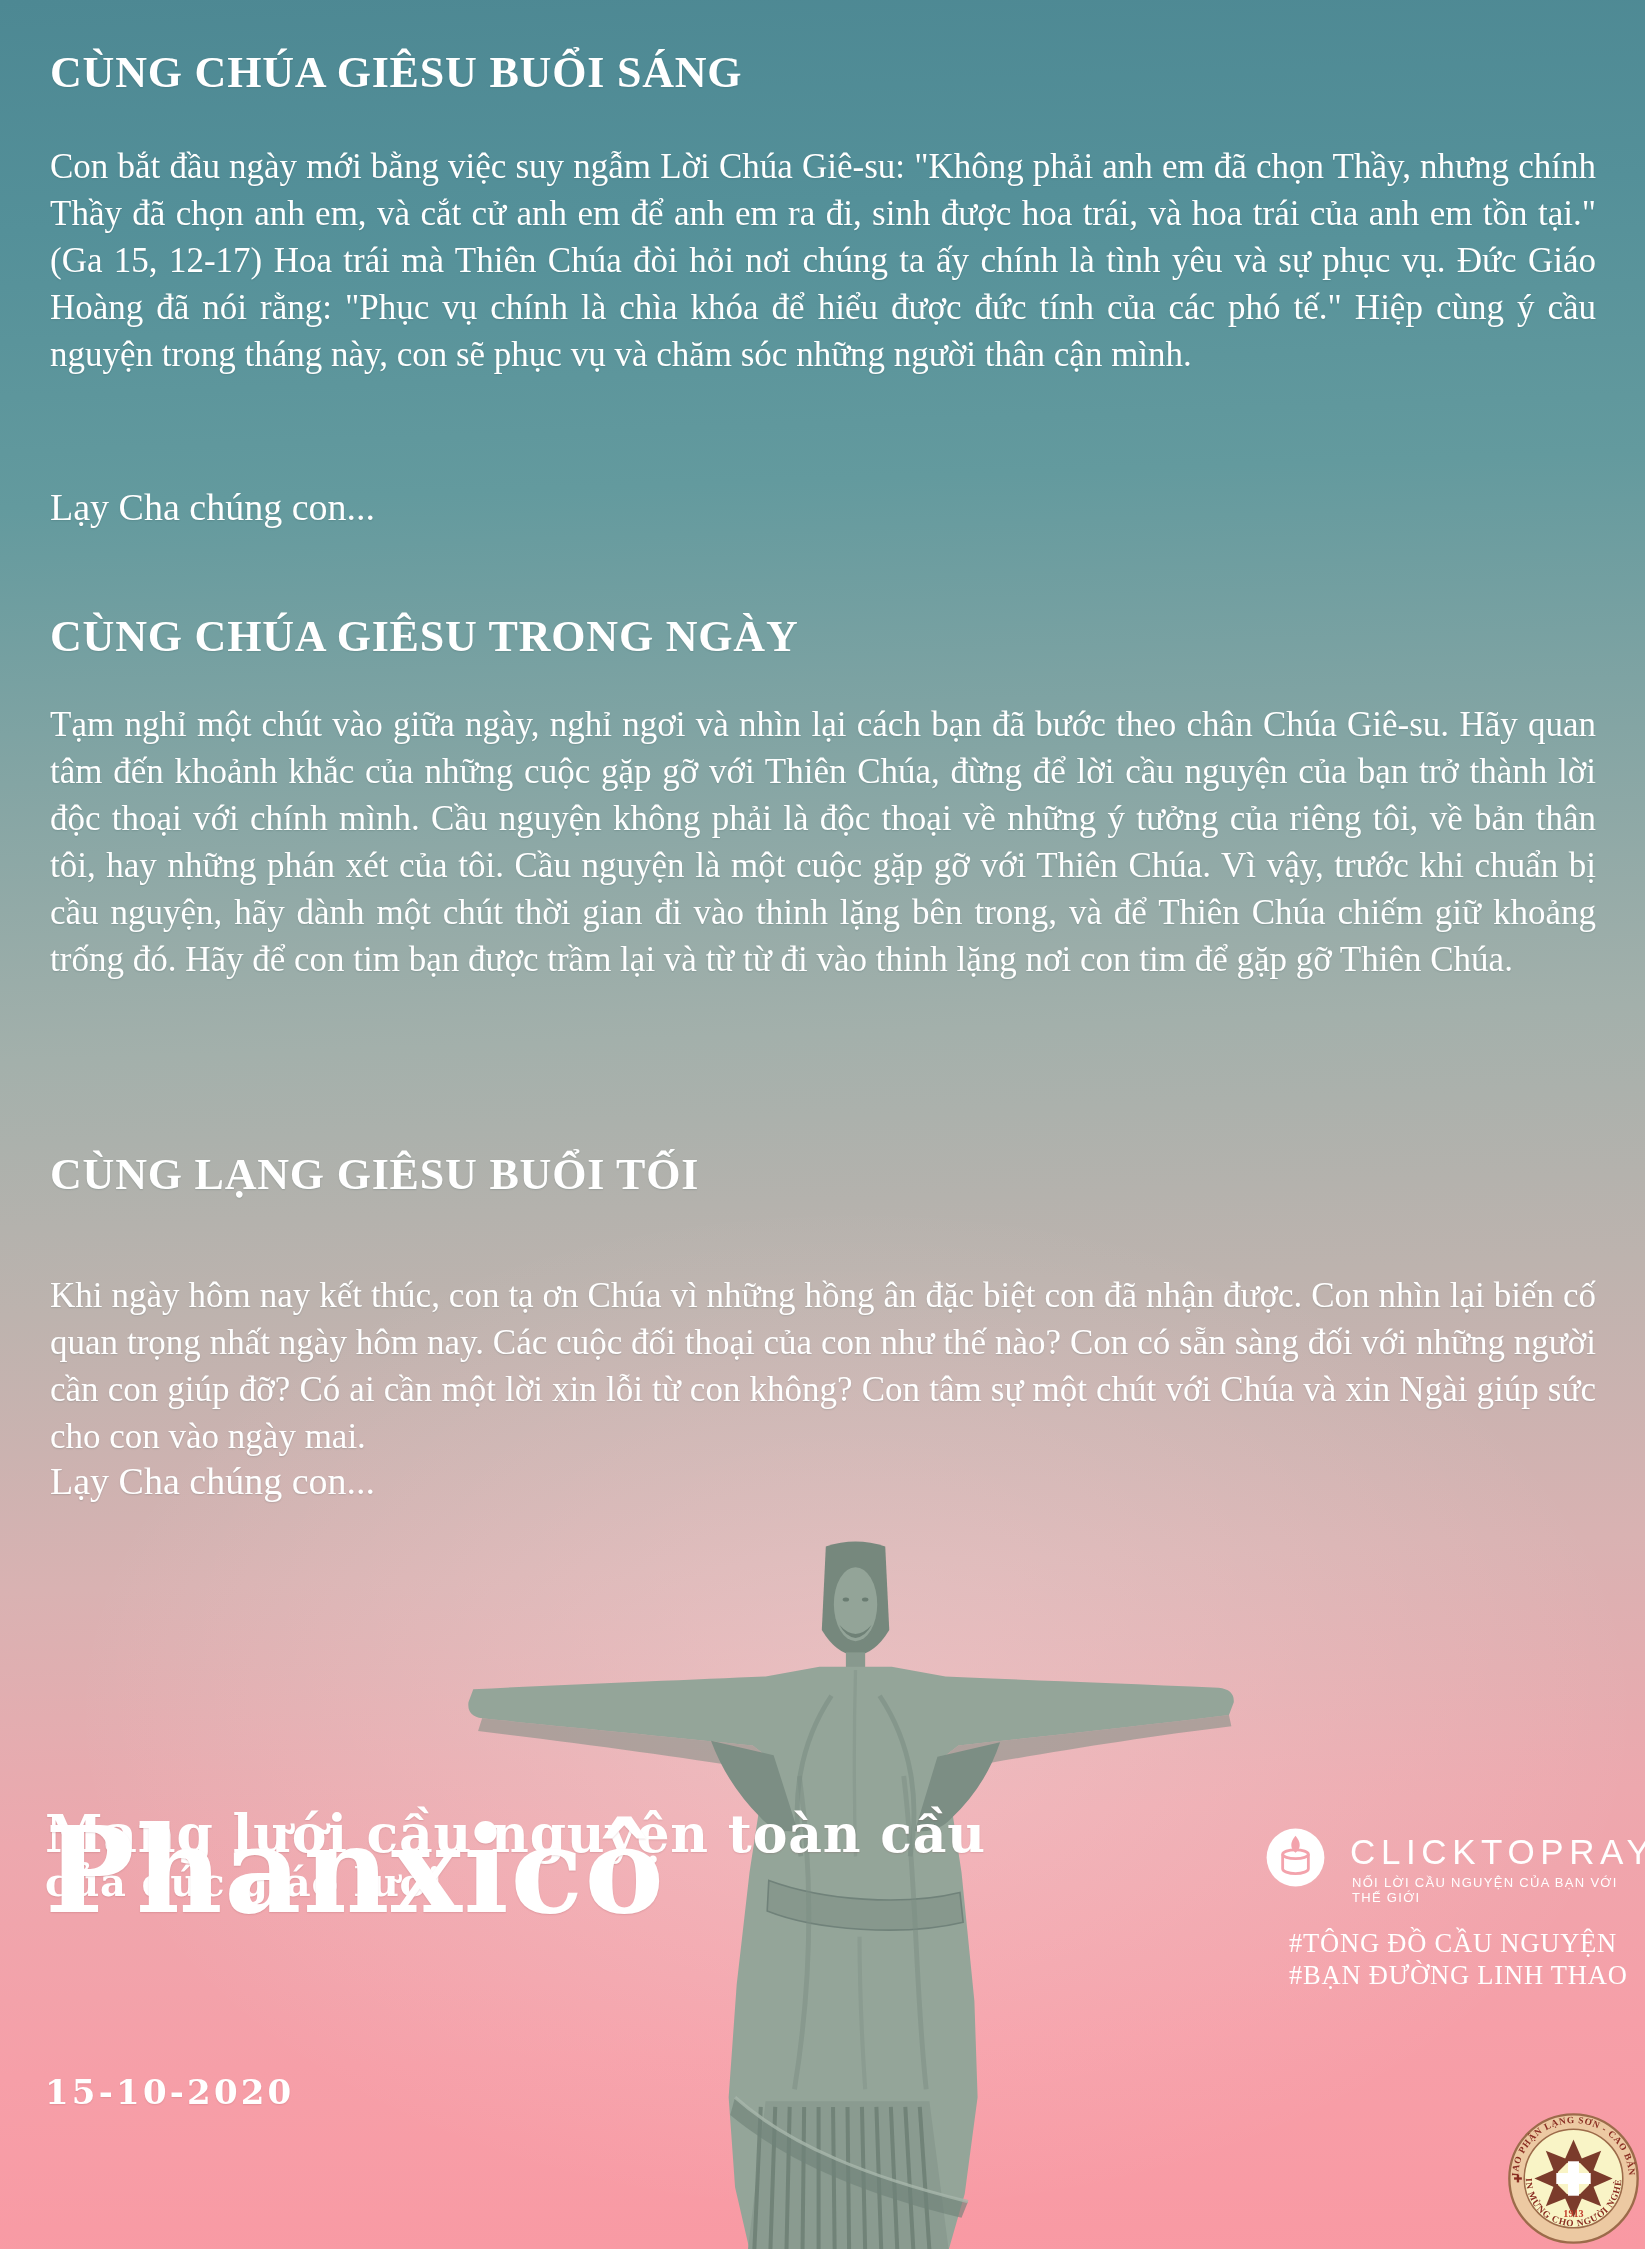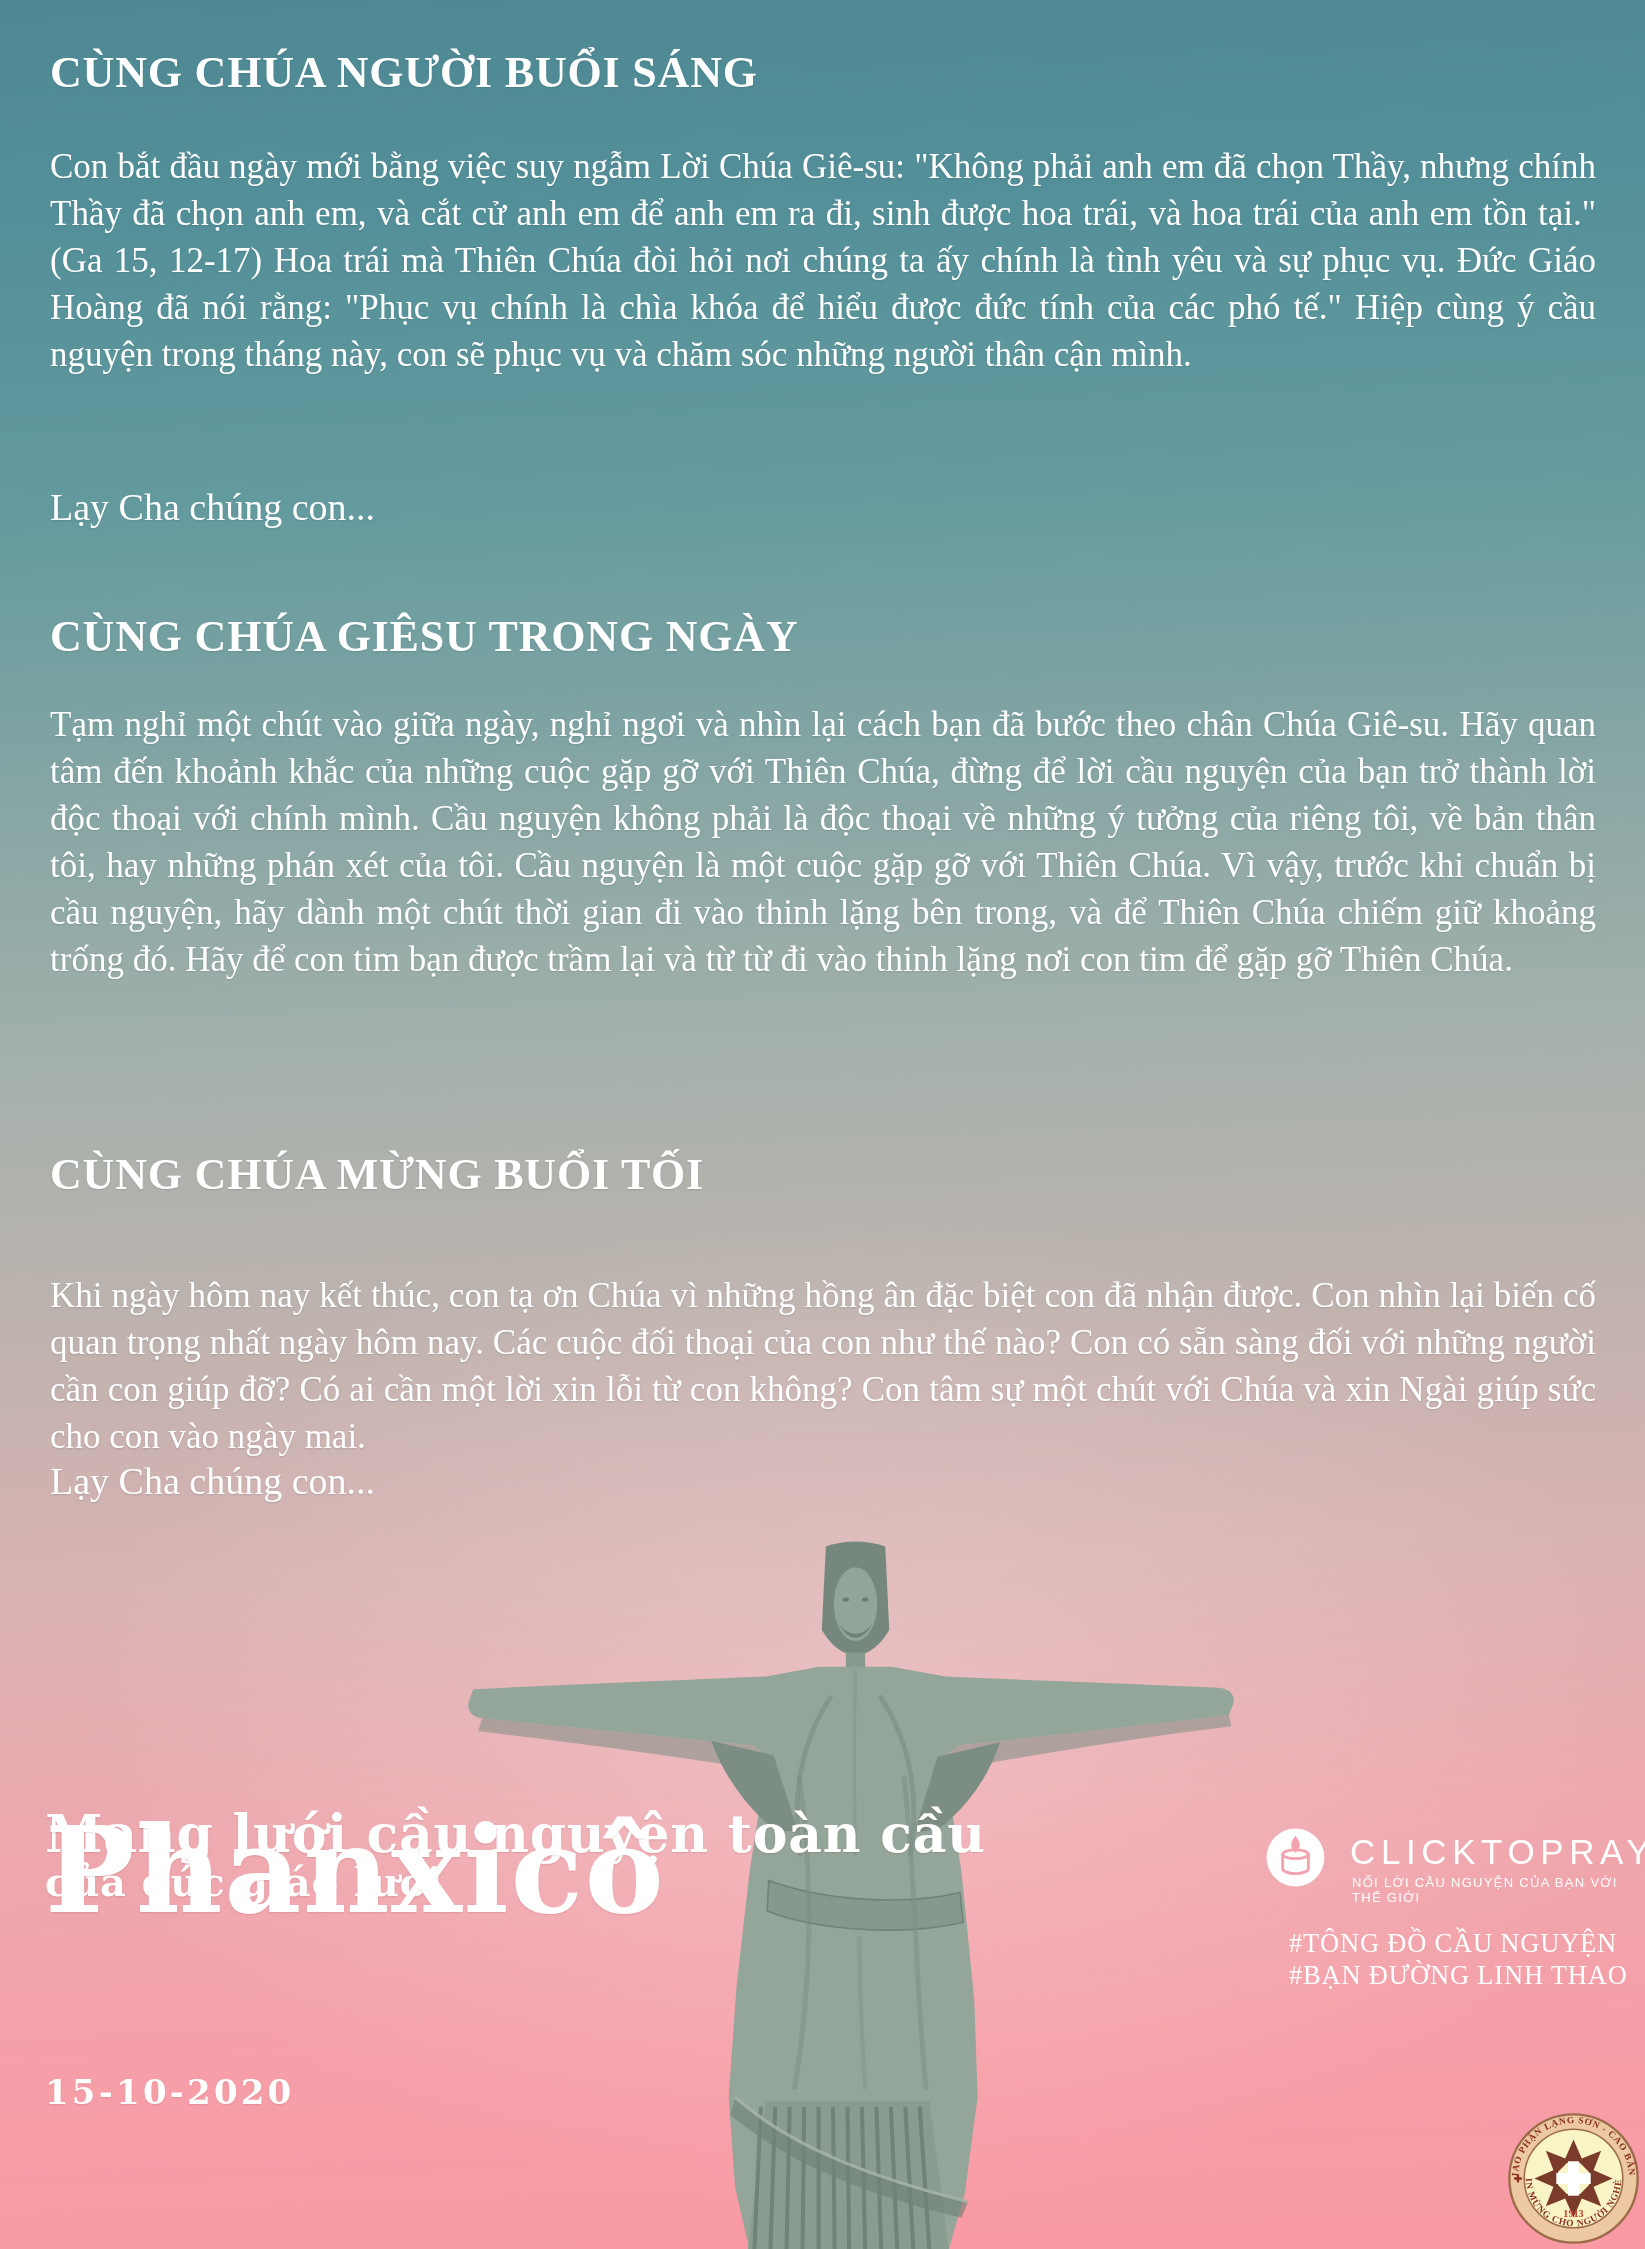--- a/index.html
+++ b/index.html
@@ -92,28 +92,28 @@
     <line x1="526" y1="712" x2="532" y2="890"></line>
       <line x1="544" y1="712" x2="552" y2="890"></line>
     <line x1="562" y1="712" x2="572" y2="890"></line>
       <line x1="580" y1="712" x2="592" y2="890"></line>
   </g>
 
   <path d="M350,700 C420,762 520,800 640,830 L632,850 C516,822 416,782 344,722 Z" fill="#70827a" opacity=".65"></path>
   <path d="M350,700 C420,762 520,800 640,830" fill="none" stroke="#a7b6ab" stroke-width="4" opacity=".8"></path>
 </svg>
 
-<div class="txt heading" style="top:47px">CÙNG CHÚA NGƯỜI BUỔI SÁNG</div>
+<div class="txt heading" style="top:47px">CÙNG CHÚA GIÊSU BUỔI SÁNG</div>
 <div class="txt body-par" style="top:143px">Con bắt đầu ngày mới bằng việc suy ngẫm Lời Chúa Giê-su: "Không phải anh em đã chọn Thầy, nhưng chính Thầy đã chọn anh em, và cắt cử anh em để anh em ra đi, sinh được hoa trái, và hoa trái của anh em tồn tại." (Ga 15, 12-17) Hoa trái mà Thiên Chúa đòi hỏi nơi chúng ta ấy chính là tình yêu và sự phục vụ. Đức Giáo Hoàng đã nói rằng: "Phục vụ chính là chìa khóa để hiểu được đức tính của các phó tế." Hiệp cùng ý cầu nguyện trong tháng này, con sẽ phục vụ và chăm sóc những người thân cận mình.</div>
 <div class="txt prayer" style="top:485px">Lạy Cha chúng con...</div>
 
 <div class="txt heading" style="top:611px">CÙNG CHÚA GIÊSU TRONG NGÀY</div>
 <div class="txt body-par" style="top:701px">Tạm nghỉ một chút vào giữa ngày, nghỉ ngơi và nhìn lại cách bạn đã bước theo chân Chúa Giê-su. Hãy quan tâm đến khoảnh khắc của những cuộc gặp gỡ với Thiên Chúa, đừng để lời cầu nguyện của bạn trở thành lời độc thoại với chính mình. Cầu nguyện không phải là độc thoại về những ý tưởng của riêng tôi, về bản thân tôi, hay những phán xét của tôi. Cầu nguyện là một cuộc gặp gỡ với Thiên Chúa. Vì vậy, trước khi chuẩn bị cầu nguyện, hãy dành một chút thời gian đi vào thinh lặng bên trong, và để Thiên Chúa chiếm giữ khoảng trống đó. Hãy để con tim bạn được trầm lại và từ từ đi vào thinh lặng nơi con tim để gặp gỡ Thiên Chúa.</div>
 
-<div class="txt heading" style="top:1149px">CÙNG CHÚA MỪNG BUỔI TỐI</div>
+<div class="txt heading" style="top:1149px">CÙNG LẠNG GIÊSU BUỔI TỐI</div>
 <div class="txt body-par" style="top:1272px">Khi ngày hôm nay kết thúc, con tạ ơn Chúa vì những hồng ân đặc biệt con đã nhận được. Con nhìn lại biến cố quan trọng nhất ngày hôm nay. Các cuộc đối thoại của con như thế nào? Con có sẵn sàng đối với những người cần con giúp đỡ? Có ai cần một lời xin lỗi từ con không? Con tâm sự một chút với Chúa và xin Ngài giúp sức cho con vào ngày mai.</div>
 <div class="txt prayer" style="top:1459px">Lạy Cha chúng con...</div>
 
 <div class="brand brand-l1">Mạng lưới cầu nguyện toàn cầu</div>
 <div class="brand brand-l2">của đức giáo lưới</div>
 <div class="brand brand-name">Phanxicô</div>
 <div class="brand brand-date">15-10-2020</div>
 
 <svg class="ctp-logo" viewBox="-38 -38 76 76" aria-hidden="true">
   <circle cx="0" cy="0" r="36" fill="#ffffff"></circle>

